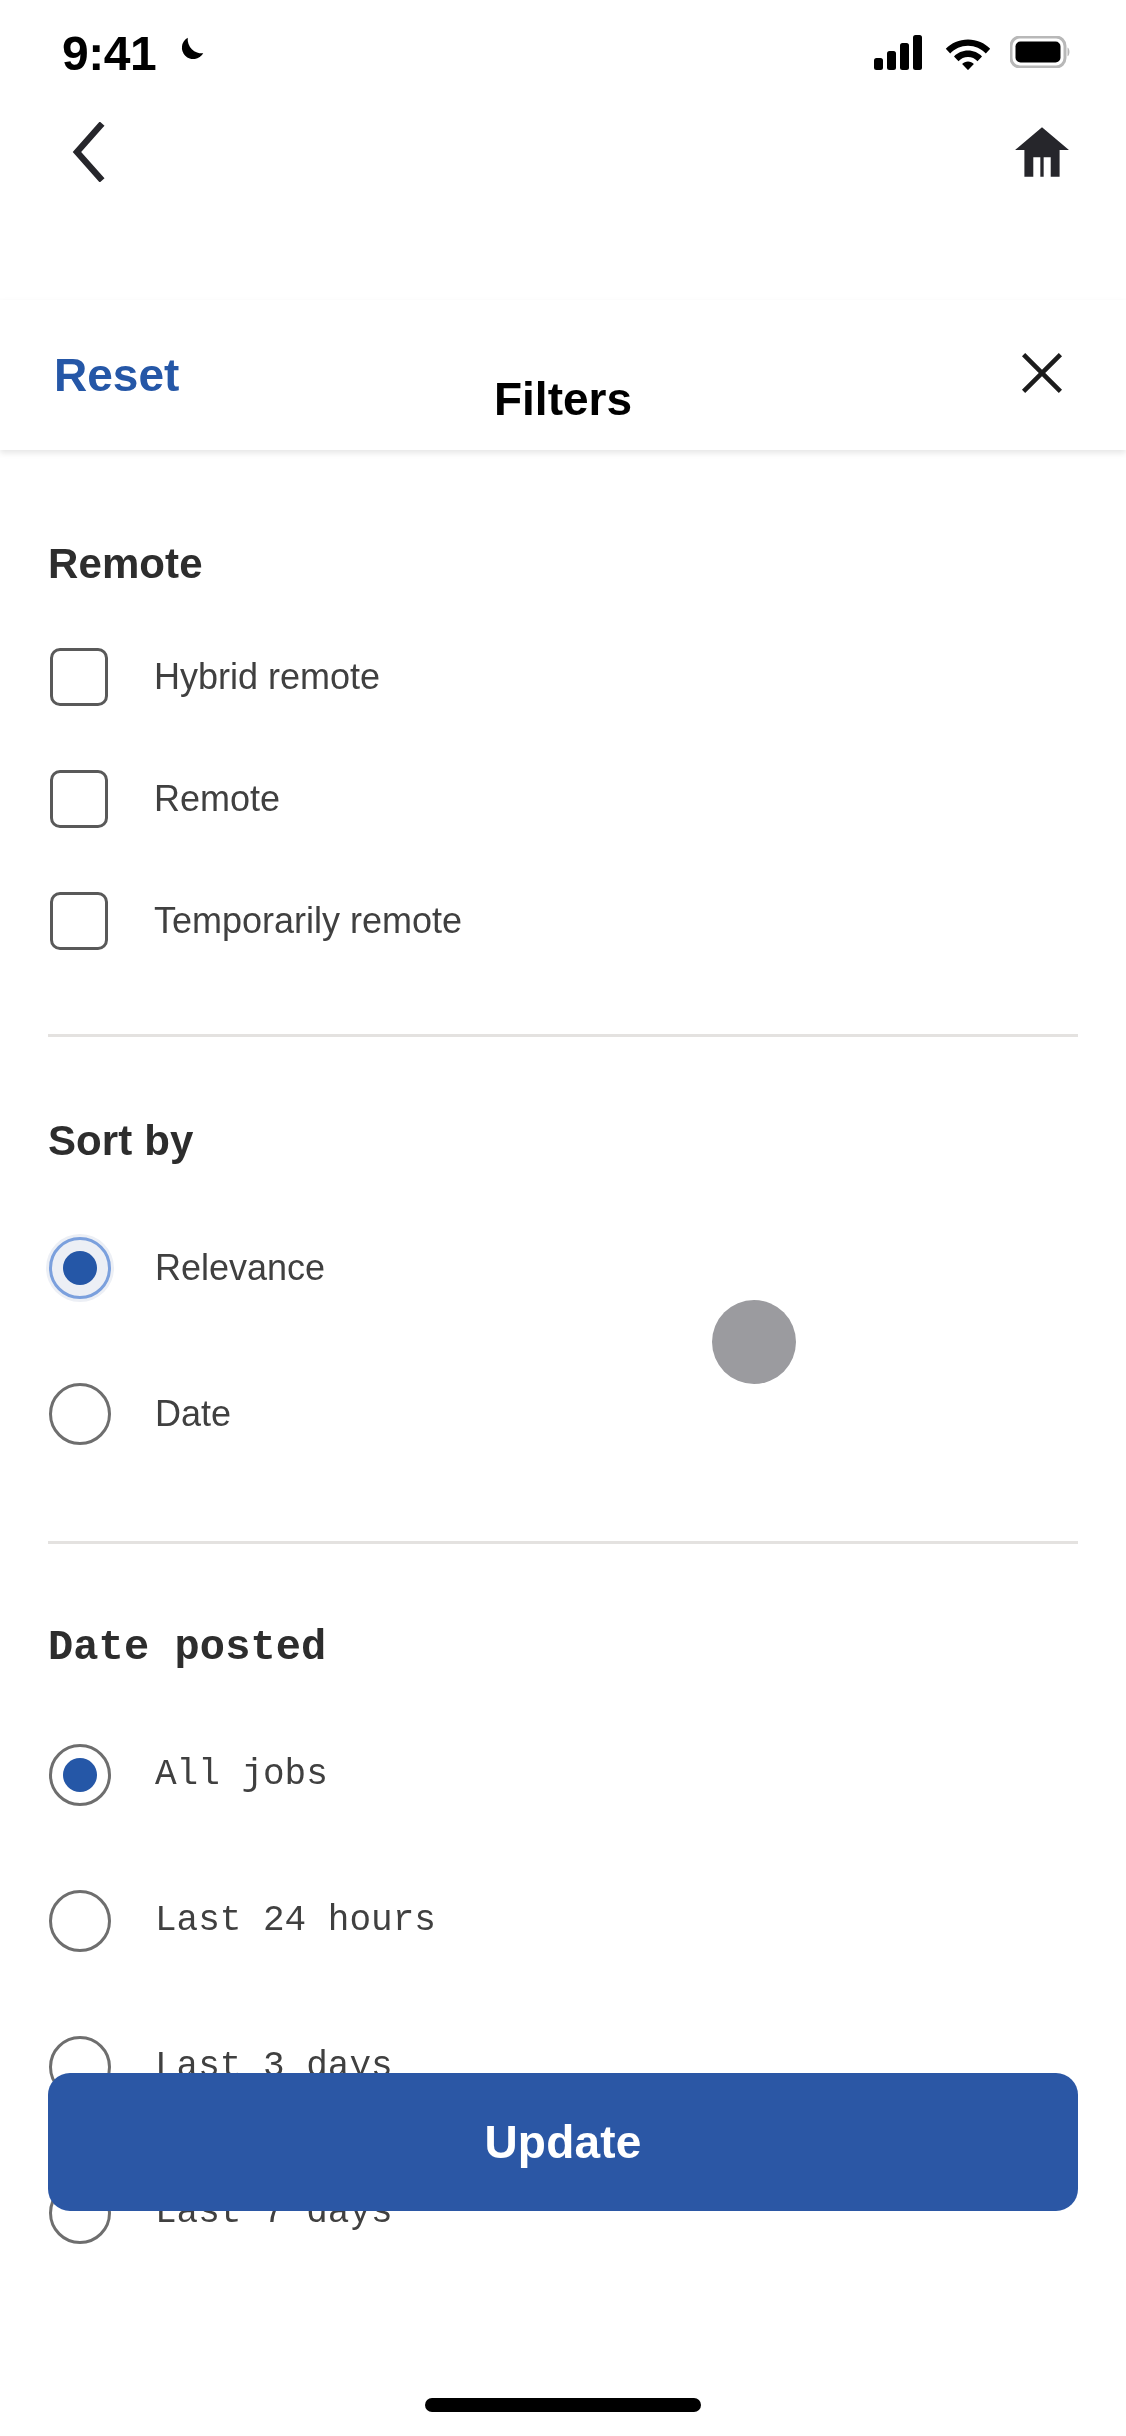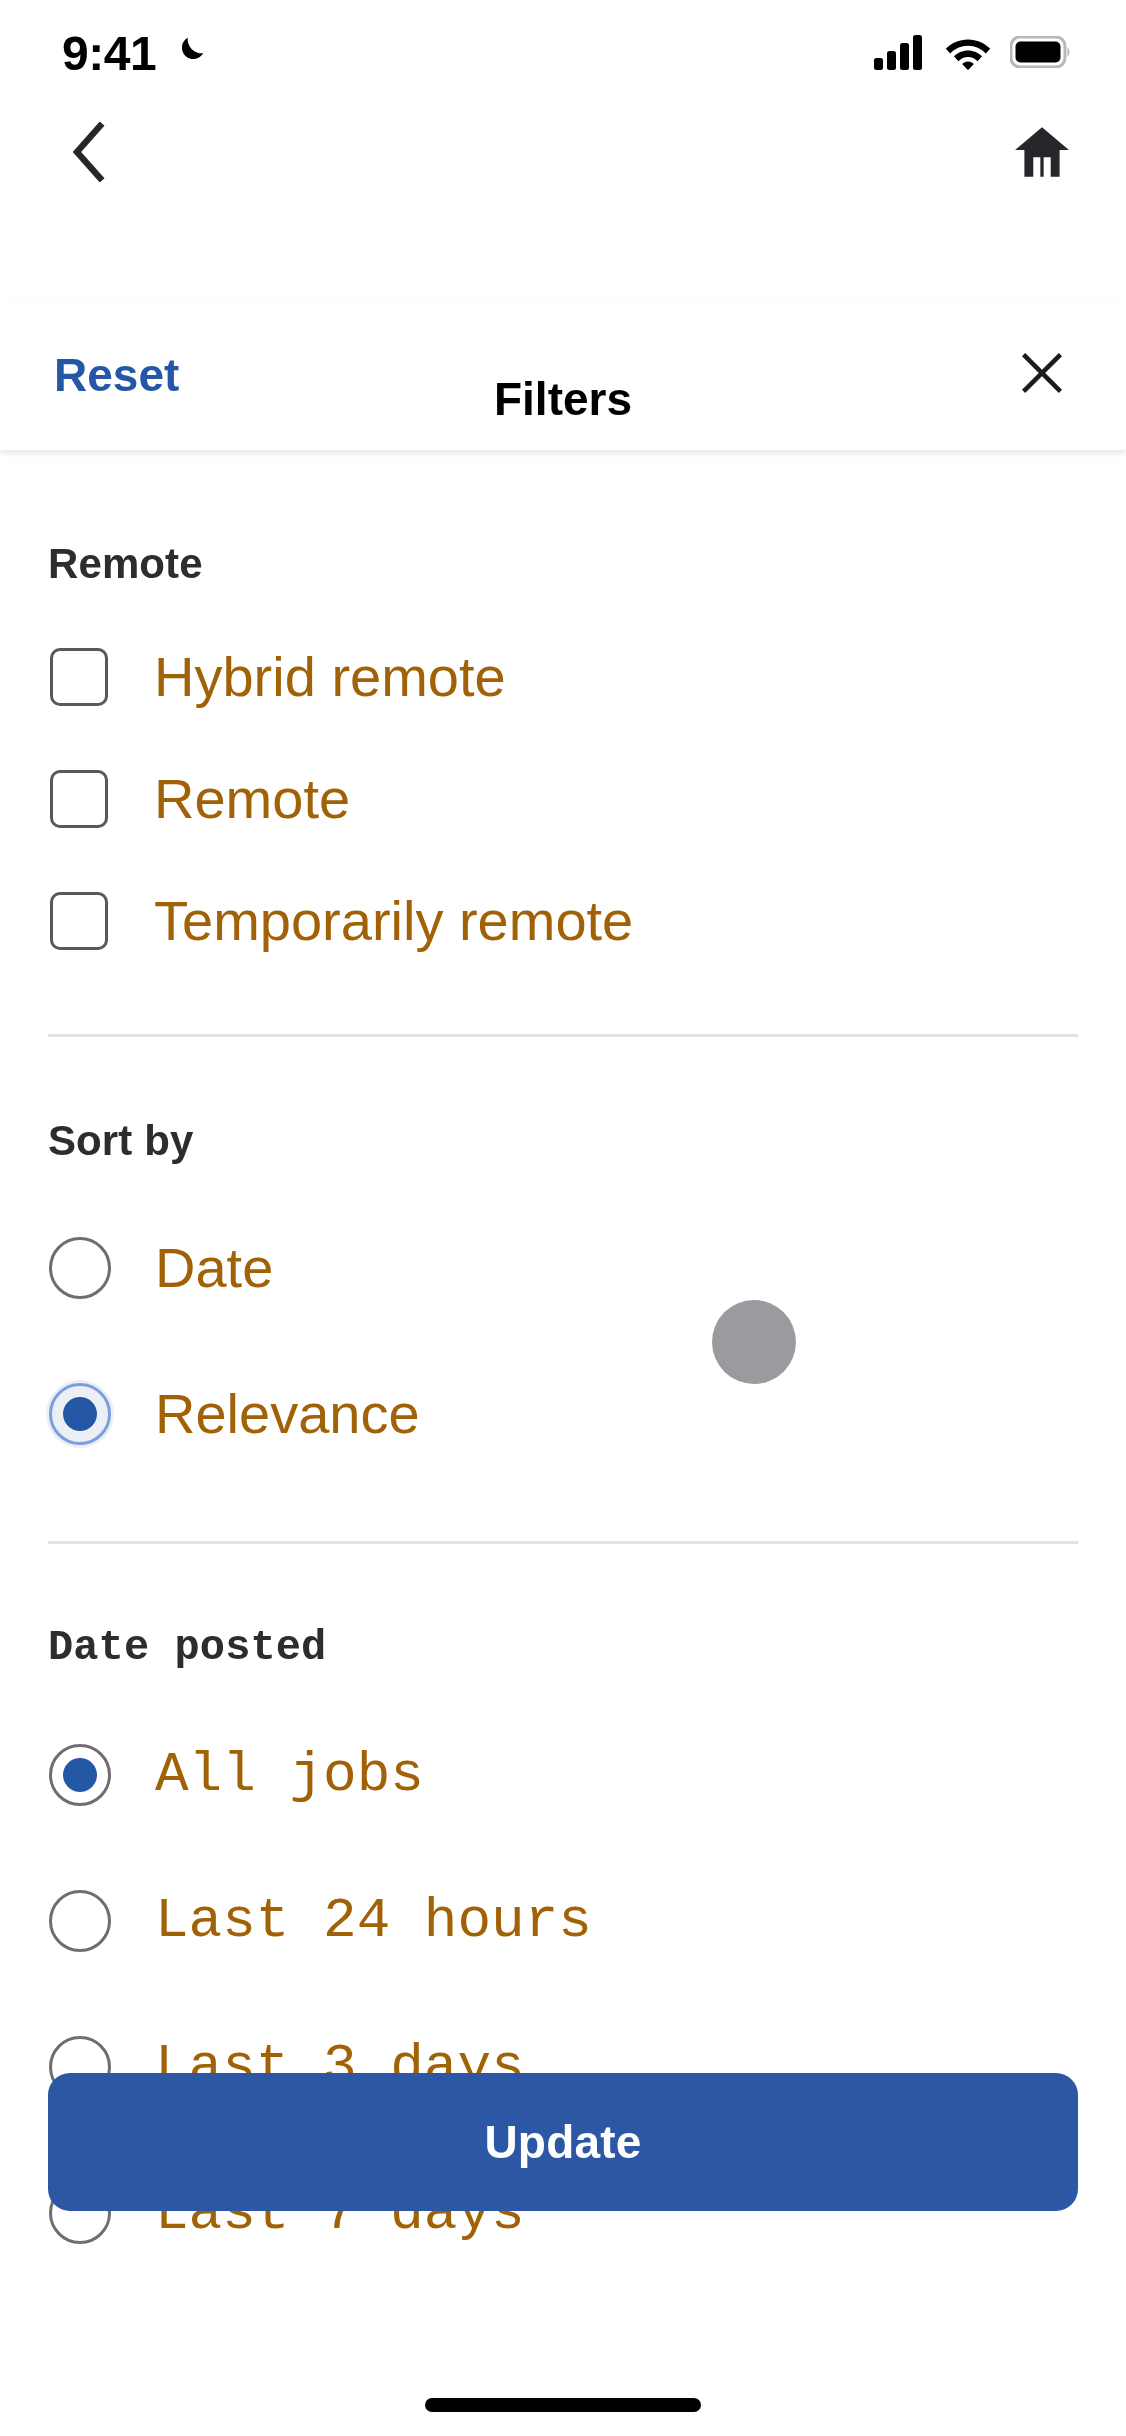--- a/index.html
+++ b/index.html
@@ -128,22 +128,22 @@
   .sec-remote { padding-top: 88px; }
   .sec-sort   { padding-top: 0; }
   .sec-date   { padding-top: 0; font-family: Liberation Mono, monospace; }
 
   .option-row {
     display: flex;
     align-items: center;
     cursor: pointer;
   }
   .option-label {
-    font-size: 56px;
-    color: #a16207;
+    font-size: 36px;
+    color: #404040;
     font-weight: 400;
     line-height: 1;
     text-align: center;
   }
 
   
   .check-list { margin-top: 28px; }
   .check-row { height: 122px; }
   .checkbox {
     width: 58px;
@@ -336,27 +336,27 @@
     </div>
 
     <div class="divider div-after-remote"></div>
 
     <div class="sec-gap"></div>
     <div class="section sec-sort">
       <div class="section-title">Sort by</div>
       <div class="radio-list">
 
         <div class="option-row radio-row">
+          <span class="radio selected focused"></span>
+          <span class="option-label">Relevance</span>
+        </div>
+
+        <div class="option-row radio-row">
           <span class="radio"></span>
           <span class="option-label">Date</span>
-        </div>
-
-        <div class="option-row radio-row">
-          <span class="radio selected focused"></span>
-          <span class="option-label">Relevance</span>
         </div>
 
       </div>
     </div>
 
     <div class="divider div-after-sort"></div>
 
     <div class="sec-gap"></div>
     <div class="section sec-date">
       <div class="section-title">Date posted</div>

